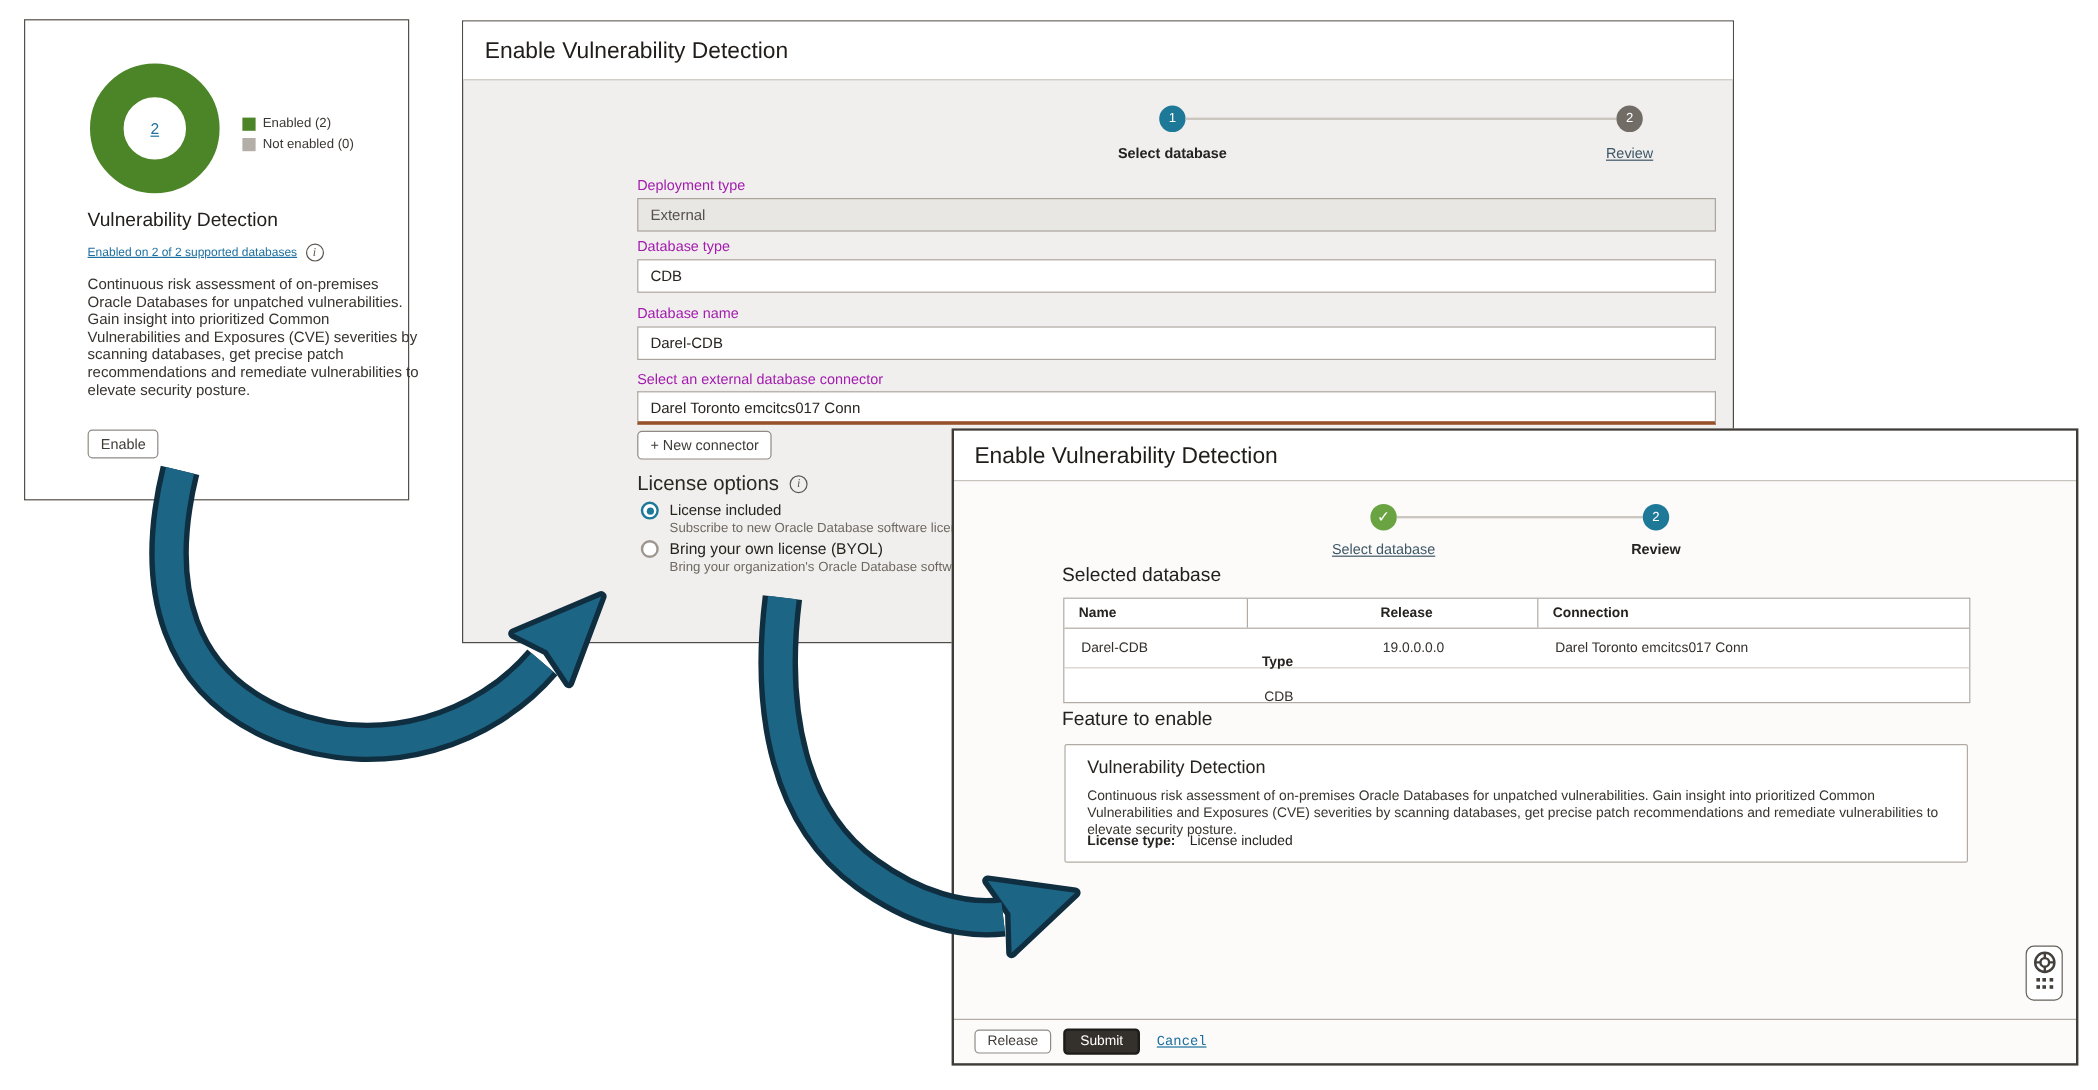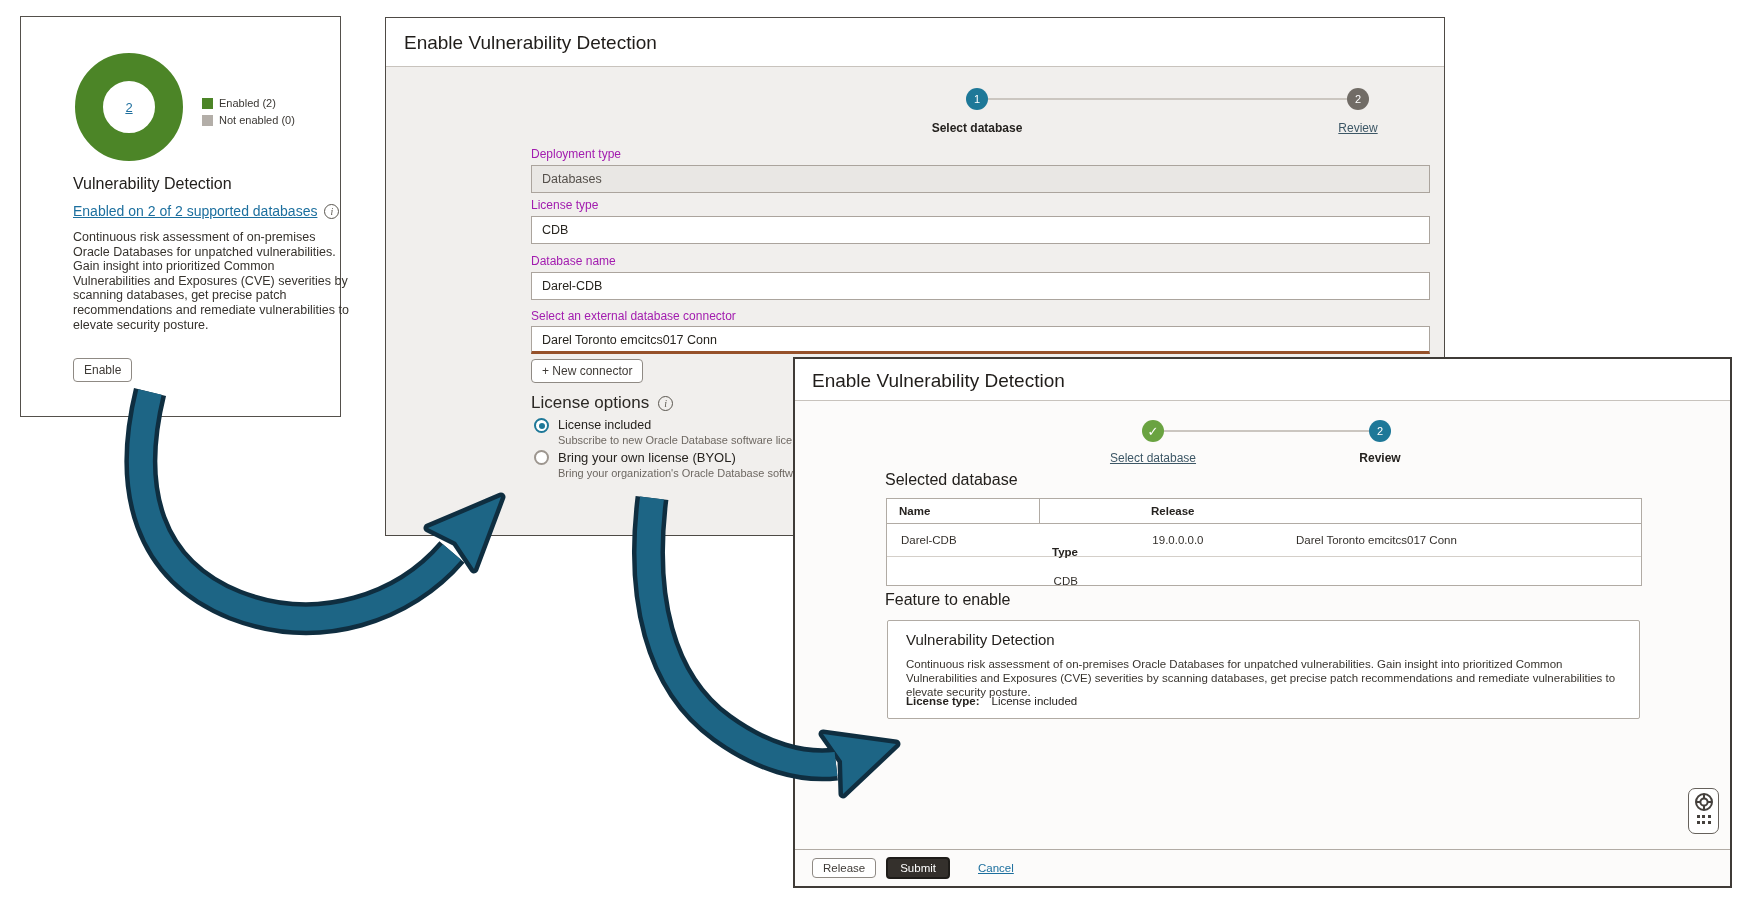--- a/index.html
+++ b/index.html
@@ -10,21 +10,21 @@
   
   .card { left:20px; top:16px; width:321px; height:401px; background:#fff; border:1px solid #54504b; z-index:5; }
   .donut { left:54px; top:36px; width:108px; height:108px; border:28px solid #4c8527; border-radius:50%; }
   .donut-val { left:54px; top:36px; width:108px; height:108px; display:flex; align-items:center; justify-content:center;
                color:#1f6f9e; font-size:13px; text-decoration:underline; }
   .legend { left:181px; top:80px; display:flex; flex-direction:column; gap:5px; }
   .legend-row { display:flex; align-items:center; gap:6px; font-size:11px; color:#3a3733; }
   .swatch { width:11px; height:11px; display:inline-block; }
   .card-title { left:52px; top:158px; font-size:16px; color:#23201d; }
   .card-linkrow { left:52px; top:186px; display:flex; align-items:center; gap:7px; }
-  .card-link { font-size:14px; color:#1c6f9e; text-decoration:underline; }
+  .card-link { font-size:10px; color:#1c6f9e; text-decoration:underline; }
   .info-icon { width:15px; height:15px; border:1px solid #5a564f; border-radius:50%; color:#5a564f;
                font-size:10px; font-style:italic; font-family:"Liberation Serif","DejaVu Serif",serif;
                display:inline-flex; align-items:center; justify-content:center; flex:0 0 auto; }
   .card-desc { left:52px; top:213px; width:279px; font-size:12.5px; line-height:14.6px; color:#36322d; }
   .btn { display:inline-block; background:#fff; border:1px solid #8f8a84; border-radius:4px;
          font-size:12px; color:#3f3b37; padding:4px 10px; }
   .card-btn { left:52px; top:341px; }
 
   
   .dialog { background:#f1efed; border:1px solid #4e4a45; }
@@ -130,23 +130,23 @@
       <div class="dlg-title">Enable Vulnerability Detection</div>
     </div>
 
     <div class="abs step-circle step-active" style="left:580px; top:70px;">1</div>
     <div class="abs step-line" style="left:602px; top:80px; width:359px;"></div>
     <div class="abs step-circle step-future" style="left:961px; top:70px;">2</div>
     <div class="abs step-label step-label-current" style="left:530px; top:103px; width:122px;">Select database</div>
     <div class="abs step-label step-label-link" style="left:922px; top:103px; width:100px;">Review</div>
 
     <div class="abs f-label" style="left:145px; top:129px;">Deployment type</div>
-    <div class="abs f-input f-disabled" style="left:145px; top:147px; width:899px;">Databases</div>
-
-    <div class="abs f-label" style="left:145px; top:180px;">License type</div>
+    <div class="abs f-input f-disabled" style="left:145px; top:147px; width:899px;">External</div>
+
+    <div class="abs f-label" style="left:145px; top:180px;">Database type</div>
     <div class="abs f-input" style="left:145px; top:198px; width:899px;">CDB</div>
 
     <div class="abs f-label" style="left:145px; top:236px;">Database name</div>
     <div class="abs f-input" style="left:145px; top:254px; width:899px;">Darel-CDB</div>
 
     <div class="abs f-label" style="left:145px; top:291px;">Select an external database connector</div>
     <div class="abs f-input f-alert" style="left:145px; top:308px; width:899px;">Darel Toronto emcitcs017 Conn</div>
 
     <button class="abs btn" style="left:145px; top:341px; font-size:12px;">+ New connector</button>
 
@@ -182,20 +182,21 @@
     <div class="abs step-circle step-active" style="left:574px; top:61px;">2</div>
     <div class="abs step-label step-label-link" style="left:294px; top:92px; width:128px;">Select database</div>
     <div class="abs step-label step-label-current" style="left:535px; top:92px; width:100px;">Review</div>
 
     <div class="abs sec-heading" style="left:90px; top:112px;">Selected database</div>
     <div class="abs rev-table" style="left:91px; top:139px;">
       <div class="t-row t-head">
         <div class="t-cell c1">Name</div>
         <div class="t-cell c2">Type</div>
         <div class="t-cell c3">Release</div>
+        <div class="t-cell c4">Connection</div>
       </div>
       <div class="t-row t-data">
         <div class="t-cell c1">Darel-CDB</div>
         <div class="t-cell c2">CDB</div>
         <div class="t-cell c3">19.0.0.0.0</div>
         <div class="t-cell c4">Darel Toronto emcitcs017 Conn</div>
       </div>
     </div>
 
     <div class="abs sec-heading" style="left:90px; top:232px;">Feature to enable</div>
@@ -222,21 +223,21 @@
           <i></i>
           <i></i>
           <i></i>
           <i></i>
       </span>
     </div>
 
     <div class="dlg-footer">
       <button class="btn btn-sm">Release</button>
       <button class="btn-submit">Submit</button>
-      <a class="link" href="#" style="margin-left:18px;">Cancel</a>
+      <a class="link" href="#" style="margin-left:4px;font-family:Liberation Mono, monospace;">Cancel</a>
     </div>
   </div>
 
   <svg class="arrows" width="1748" height="908" viewBox="0 0 1748 908">
 
     <g>
       <path d="M 150,392 C 126,490 148,570 235,605 C 320,638 405,607 452,552" fill="none" stroke="#0f2e40" stroke-width="33" stroke-linecap="butt"></path>
       <polygon points="501,497 474,569 456,542 428,528" fill="#0f2e40" stroke="#0f2e40" stroke-width="9" stroke-linejoin="round"></polygon>
       <path d="M 150,392 C 126,490 148,570 235,605 C 320,638 405,607 452,552" fill="none" stroke="#1d6585" stroke-width="24" stroke-linecap="butt"></path>
       <polygon points="501,497 474,569 456,542 428,528" fill="#1d6585"></polygon>

